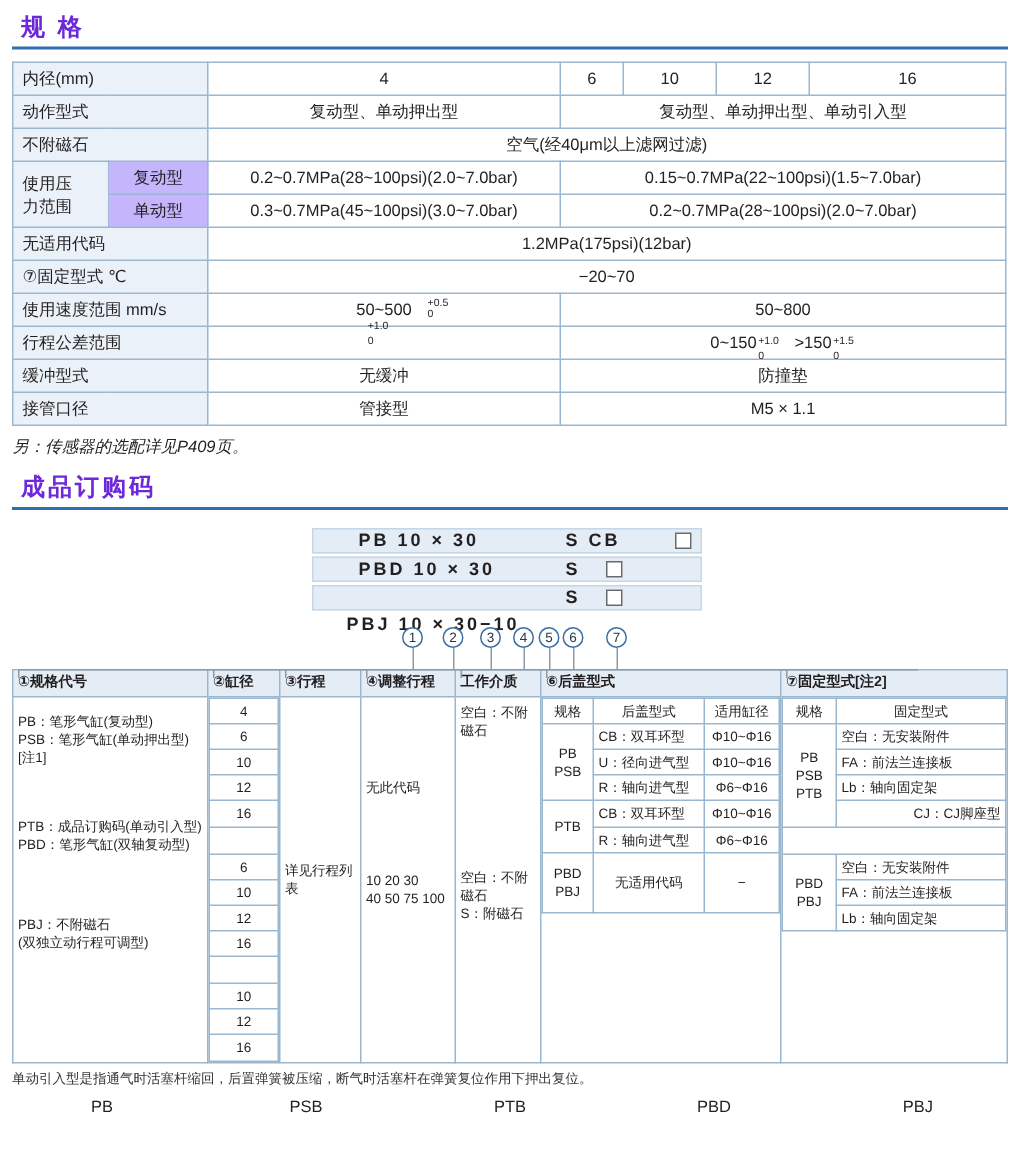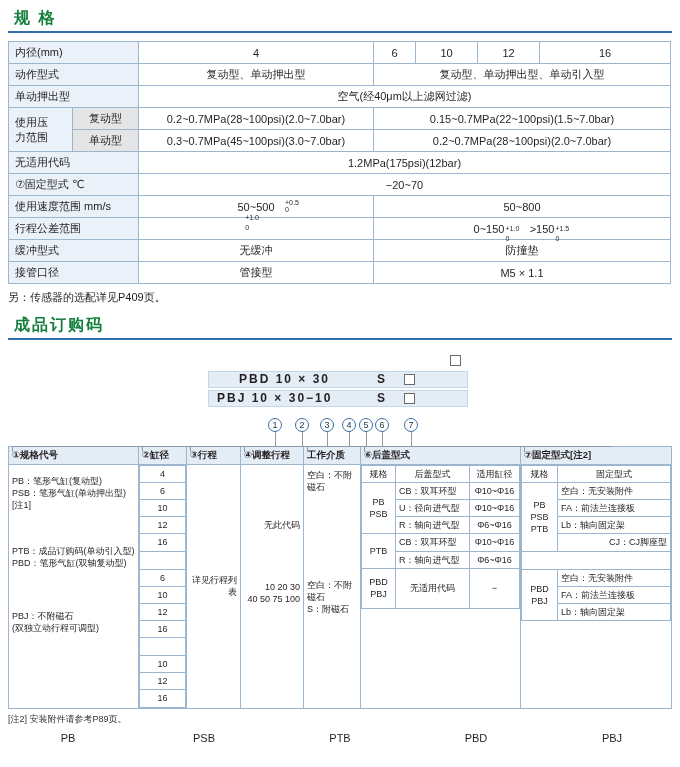--- a/index.html
+++ b/index.html
@@ -12,21 +12,21 @@
     font-size: 11px;
     color: #231f20;
     position: relative;
     overflow: hidden;
   }
   
   .sec-head {
     font-size: 16px;
     font-weight: bold;
     letter-spacing: 2px;
-    color: #15803d;
+    color: #6d28d9;
     padding: 0 0 2px 6px;
     border-bottom: 2px solid #2f6fb0;
     margin: 0 0 0 0;
   }
   .sec-head-wrap { padding: 8px 8px 0 8px; }
   .sec-head-wrap.second { padding-top: 10px; }
 
   
   table.spec {
     border-collapse: collapse;
@@ -42,27 +42,28 @@
     height: 20px;
     font-weight: normal;
   }
   table.spec td.lbl {
     background: #eaf1f8;
     text-align: left;
     padding-left: 6px;
     white-space: nowrap;
   }
   table.spec td.lbl-c {
-    background: #e5e5e5;
+    background: #c4b5fd;
     text-align: center;
     white-space: nowrap;
   }
   .note-line {
     margin: 6px 0 0 8px;
     font-size: 11px;
+    font-style: italic;
   }
 
   
   .order-area { position: relative; height: 100px; margin-top: 6px; }
   .codebar {
     position: absolute;
     background: #e4edf6;
     border: 1px solid #c3d7e8;
     height: 17px;
     line-height: 15px;
@@ -122,21 +123,21 @@
   table.sel tr.hdr td {
     background: #e4edf6;
     font-weight: bold;
     font-size: 9.5px;
     text-align: left;
     padding: 2px 3px;
     vertical-align: middle;
   }
   .subtbl { border-collapse: collapse; width: 100%; font-size: 9px; }
   .subtbl td { border: 1px solid #9bb7cf; padding: 1px 2px; text-align: center; height: 13px;}
-  .ctr { text-align: right; }
+  .ctr { text-align: left; }
   .mid { vertical-align: middle !important; }
 
   .footnote {
     margin: 4px 0 0 8px;
     font-size: 9px;
     line-height: 1.5;
     color: #333;
   }
 
   
@@ -164,21 +165,21 @@
       <td style="width:62px">10</td>
       <td style="width:62px">12</td>
       <td>16</td>
     </tr>
     <tr>
       <td class="lbl" colspan="2">动作型式</td>
       <td>复动型、单动押出型</td>
       <td colspan="4">复动型、单动押出型、单动引入型</td>
     </tr>
     <tr>
-      <td class="lbl" colspan="2">单动押出型</td>
+      <td class="lbl" colspan="2">不附磁石</td>
       <td colspan="5">空气(经40μm以上滤网过滤)</td>
     </tr>
     <tr>
       <td class="lbl" rowspan="2" style="width:64px">使用压<br>力范围</td>
       <td class="lbl-c" style="width:66px">复动型</td>
       <td>0.2~0.7MPa(28~100psi)(2.0~7.0bar)</td>
       <td colspan="4">0.15~0.7MPa(22~100psi)(1.5~7.0bar)</td>
     </tr>
     <tr>
       <td class="lbl-c">单动型</td>
@@ -236,30 +237,34 @@
 <div style="position:absolute;left:285px;top:199px;font-size:7px;line-height:7px;text-align:left;">
   <span>+0.5</span><br><span>0</span>
 </div>
 
 <div class="sec-head-wrap second">
   <div class="sec-head">成品订购码</div>
 </div>
 
 <div class="order-area">
 
+  <div class="codebar" style="left:208px; top:6px; width:260px;">
+    <span class="txt" style="left:30px;">PB  10 × 30</span>
+    <span class="txt" style="left:168px;">S  CB</span>
+  </div>
   <div class="sq" style="left:450px; top:9px;"></div>
 
   <div class="codebar" style="left:208px; top:25px; width:260px;">
     <span class="txt" style="left:30px;">PBD 10 × 30</span>
     <span class="txt" style="left:168px;">S</span>
   </div>
   <div class="sq" style="left:404px; top:28px;"></div>
 
   <div class="codebar" style="left:208px; top:44px; width:260px;">
-    <span class="txt" style="left:8px;">PBJ 10 × 30−10</span>
+    <span class="txt" style="left:22px;margin-top:18px;">PBJ 10 × 30−10</span>
     <span class="txt" style="left:168px;">S</span>
   </div>
   <div class="sq" style="left:404px; top:47px;"></div>
 
   <div class="cnum" style="left:268px; top:72px;">1</div>
   <div class="cnum" style="left:295px; top:72px;">2</div>
   <div class="cnum" style="left:320px; top:72px;">3</div>
   <div class="cnum" style="left:342px; top:72px;">4</div>
   <div class="cnum" style="left:359px; top:72px;">5</div>
   <div class="cnum" style="left:375px; top:72px;">6</div>
@@ -457,21 +462,21 @@
                 <td style="text-align:left">Lb：轴向固定架</td>
               </tr>
         </tbody>
           </table>
       </td>
     </tr>
   </tbody>
 </table>
 
 <div class="footnote">
-  <div>[注2] 安装附件请参考P89页。</div>
+  <div>        单动引入型是指通气时活塞杆缩回，后置弹簧被压缩，断气时活塞杆在弹簧复位作用下押出复位。</div>
 </div>
 
 <div class="sym-wrap">
   <div class="sym-row">
     <div class="sym">
       <div class="cap">PB</div>
 
     </div>
     <div class="sym">
       <div class="cap">PSB</div>

